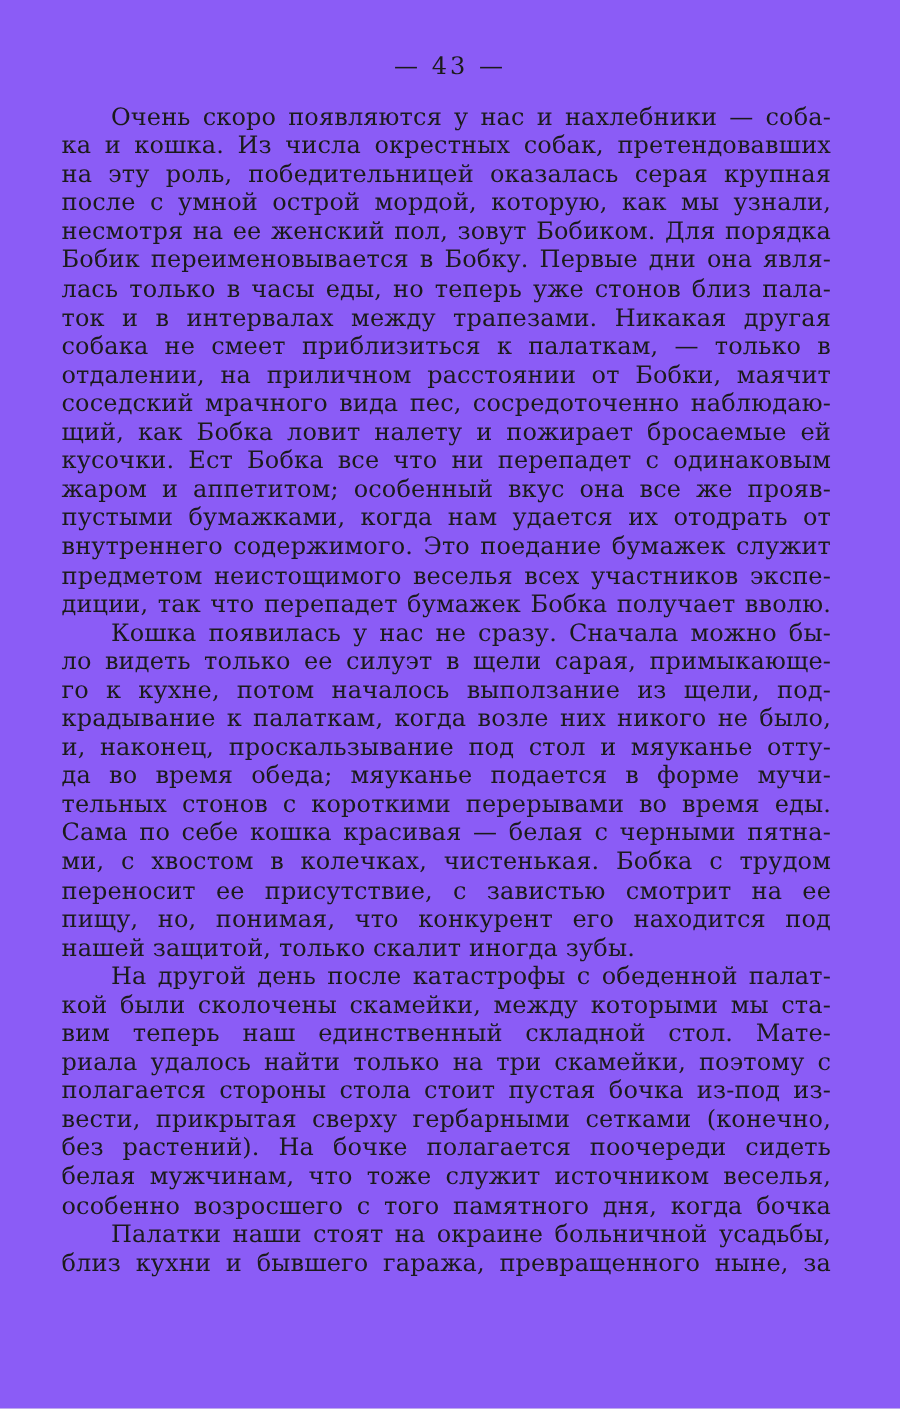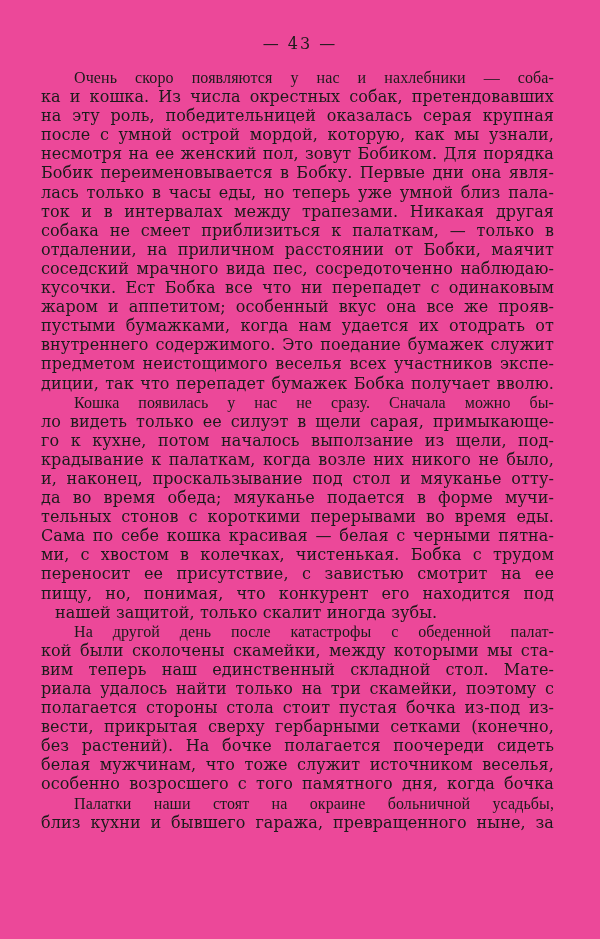--- a/index.html
+++ b/index.html
@@ -5,21 +5,21 @@
   html, body {
     margin: 0;
     padding: 0;
     background: #e8e8e6;
   }
   .page {
     position: relative;
     width: 600px;
     height: 939px;
     margin: 0 auto;
-    background: #ec4899;
+    background: #8b5cf6;
     color: #1b1b1b;
     font-family: "DejaVu Serif", "Liberation Serif", serif;
     overflow: hidden;
   }
   .page-number {
     position: absolute;
     top: 34px;
     left: 0;
     width: 100%;
     text-align: center;
@@ -42,45 +42,44 @@
   }
   .line {
     text-align: justify;
     text-align-last: justify;
     white-space: nowrap;
     height: 19.1px;
     overflow: visible;
   }
   .line.indent {
     text-indent: 33px;
-    font-family: Liberation Serif, serif;
   }
   .line.flush-left {
     text-align-last: left;
-    margin-left: 14px;
   }
 </style>
 </head>
 <body>
 
 <div class="page">
   <div class="page-number">— 43 —</div>
   <div class="text-block">
       <div class="paragraph">
         <div class="line indent">Очень скоро появляются у нас и нахлебники — соба-</div>
         <div class="line">ка и кошка. Из числа окрестных собак, претендовавших</div>
         <div class="line">на эту роль, победительницей оказалась серая крупная</div>
         <div class="line">после с умной острой мордой, которую, как мы узнали,</div>
         <div class="line">несмотря на ее женский пол, зовут Бобиком. Для порядка</div>
         <div class="line">Бобик переименовывается в Бобку. Первые дни она явля-</div>
-        <div class="line">лась только в часы еды, но теперь уже умной близ пала-</div>
+        <div class="line">лась только в часы еды, но теперь уже стонов близ пала-</div>
         <div class="line">ток и в интервалах между трапезами. Никакая другая</div>
         <div class="line">собака не смеет приблизиться к палаткам, — только в</div>
         <div class="line">отдалении, на приличном расстоянии от Бобки, маячит</div>
         <div class="line">соседский мрачного вида пес, сосредоточенно наблюдаю-</div>
+        <div class="line">щий, как Бобка ловит налету и пожирает бросаемые ей</div>
         <div class="line">кусочки. Ест Бобка все что ни перепадет с одинаковым</div>
         <div class="line">жаром и аппетитом; особенный вкус она все же прояв-</div>
         <div class="line">пустыми бумажками, когда нам удается их отодрать от</div>
         <div class="line">внутреннего содержимого. Это поедание бумажек служит</div>
         <div class="line">предметом неистощимого веселья всех участников экспе-</div>
         <div class="line">диции, так что перепадет бумажек Бобка получает вволю.</div>
       </div>
       <div class="paragraph">
         <div class="line indent">Кошка появилась у нас не сразу. Сначала можно бы-</div>
         <div class="line">ло видеть только ее силуэт в щели сарая, примыкающе-</div>

